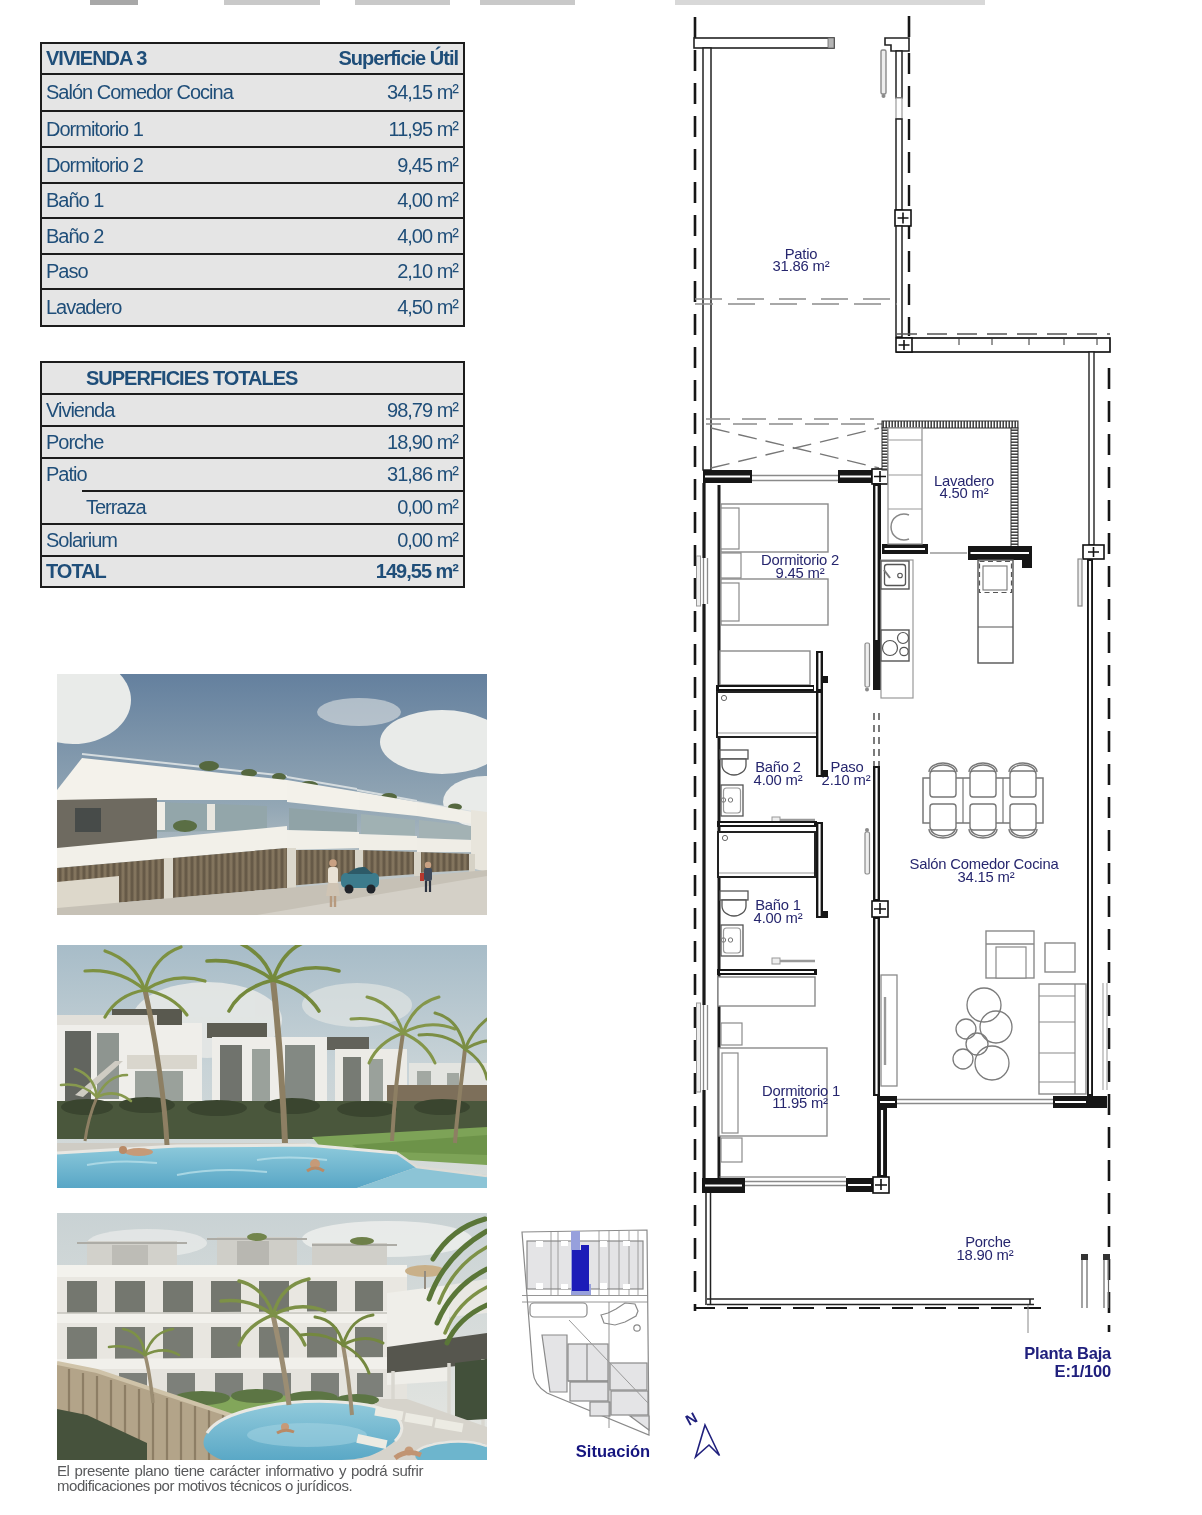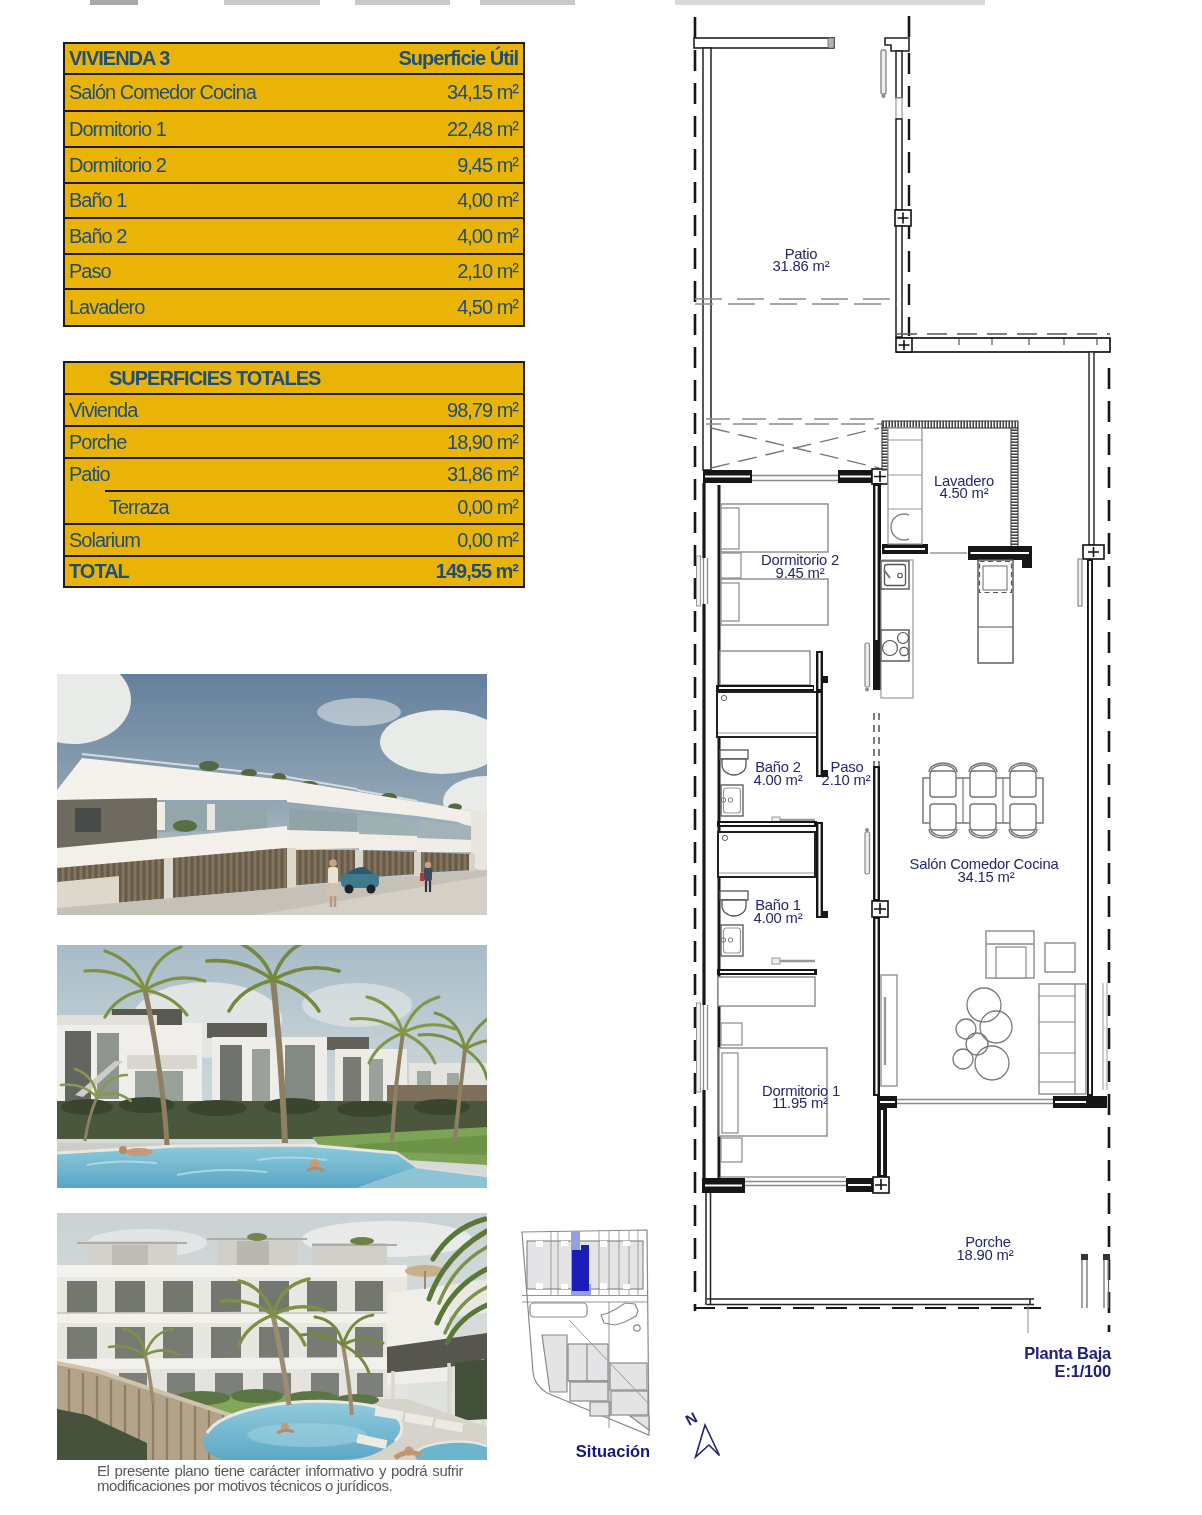--- a/index.html
+++ b/index.html
@@ -1,28 +1,28 @@
 <!DOCTYPE html>
 <html><head>
 <meta charset="utf-8">
 <style>
   html,body{margin:0;padding:0;}
   body{width:1202px;height:1515px;position:relative;background:#ffffff;
        font-family:"Liberation Sans", sans-serif;overflow:hidden;}
   .abs{position:absolute;}
-  .tbl{position:absolute;left:63px;width:462px;box-sizing:border-box;
-       border:2px solid #1c1c1c;background:#eab308;color:#1f4e79;}
+  .tbl{position:absolute;left:40px;width:425px;box-sizing:border-box;
+       border:2px solid #1c1c1c;background:#e5e5e5;color:#1f4e79;}
   .trow{box-sizing:border-box;border-top:2px solid #1c1c1c;display:flex;
         align-items:center;justify-content:space-between;
         padding:0 5px 0 4px;font-size:20px;letter-spacing:-1px;}
   .trow:first-child{border-top:none;}
   .b{font-weight:bold;}
   .pl{fill:#26266e;font-size:14.8px;text-anchor:middle;letter-spacing:-0.2px;stroke:none;}
   .disc{position:absolute;left:57px;top:1464px;width:366px;font-size:15px;
-        line-height:14.5px;color:#58595b;text-align:justify;letter-spacing:-0.45px;margin-left:40px;}
+        line-height:14.5px;color:#58595b;text-align:justify;letter-spacing:-0.45px;}
 </style>
 </head>
 <body>
 
 <div class="abs" style="left:90px;top:0;width:48px;height:5px;background:#a8a8a8;"></div>
 <div class="abs" style="left:224px;top:0;width:96px;height:5px;background:#c9c9c9;"></div>
 <div class="abs" style="left:355px;top:0;width:95px;height:5px;background:#c9c9c9;"></div>
 <div class="abs" style="left:480px;top:0;width:95px;height:5px;background:#c9c9c9;"></div>
 <div class="abs" style="left:675px;top:0;width:310px;height:5px;background:#d8d8d8;"></div>
 
@@ -30,21 +30,21 @@
   <div class="trow b" style="height:29px;">
       <span>VIVIENDA 3</span>
       <span>Superficie Útil</span>
     </div>
   <div class="trow" style="height:37px;">
       <span>Salón Comedor Cocina</span>
       <span>34,15 m²</span>
     </div>
   <div class="trow" style="height:36px;">
       <span>Dormitorio 1</span>
-      <span>22,48 m²</span>
+      <span>11,95 m²</span>
     </div>
   <div class="trow" style="height:36px;">
       <span>Dormitorio 2</span>
       <span>9,45 m²</span>
     </div>
   <div class="trow" style="height:35px;">
       <span>Baño 1</span>
       <span>4,00 m²</span>
     </div>
   <div class="trow" style="height:36px;">

